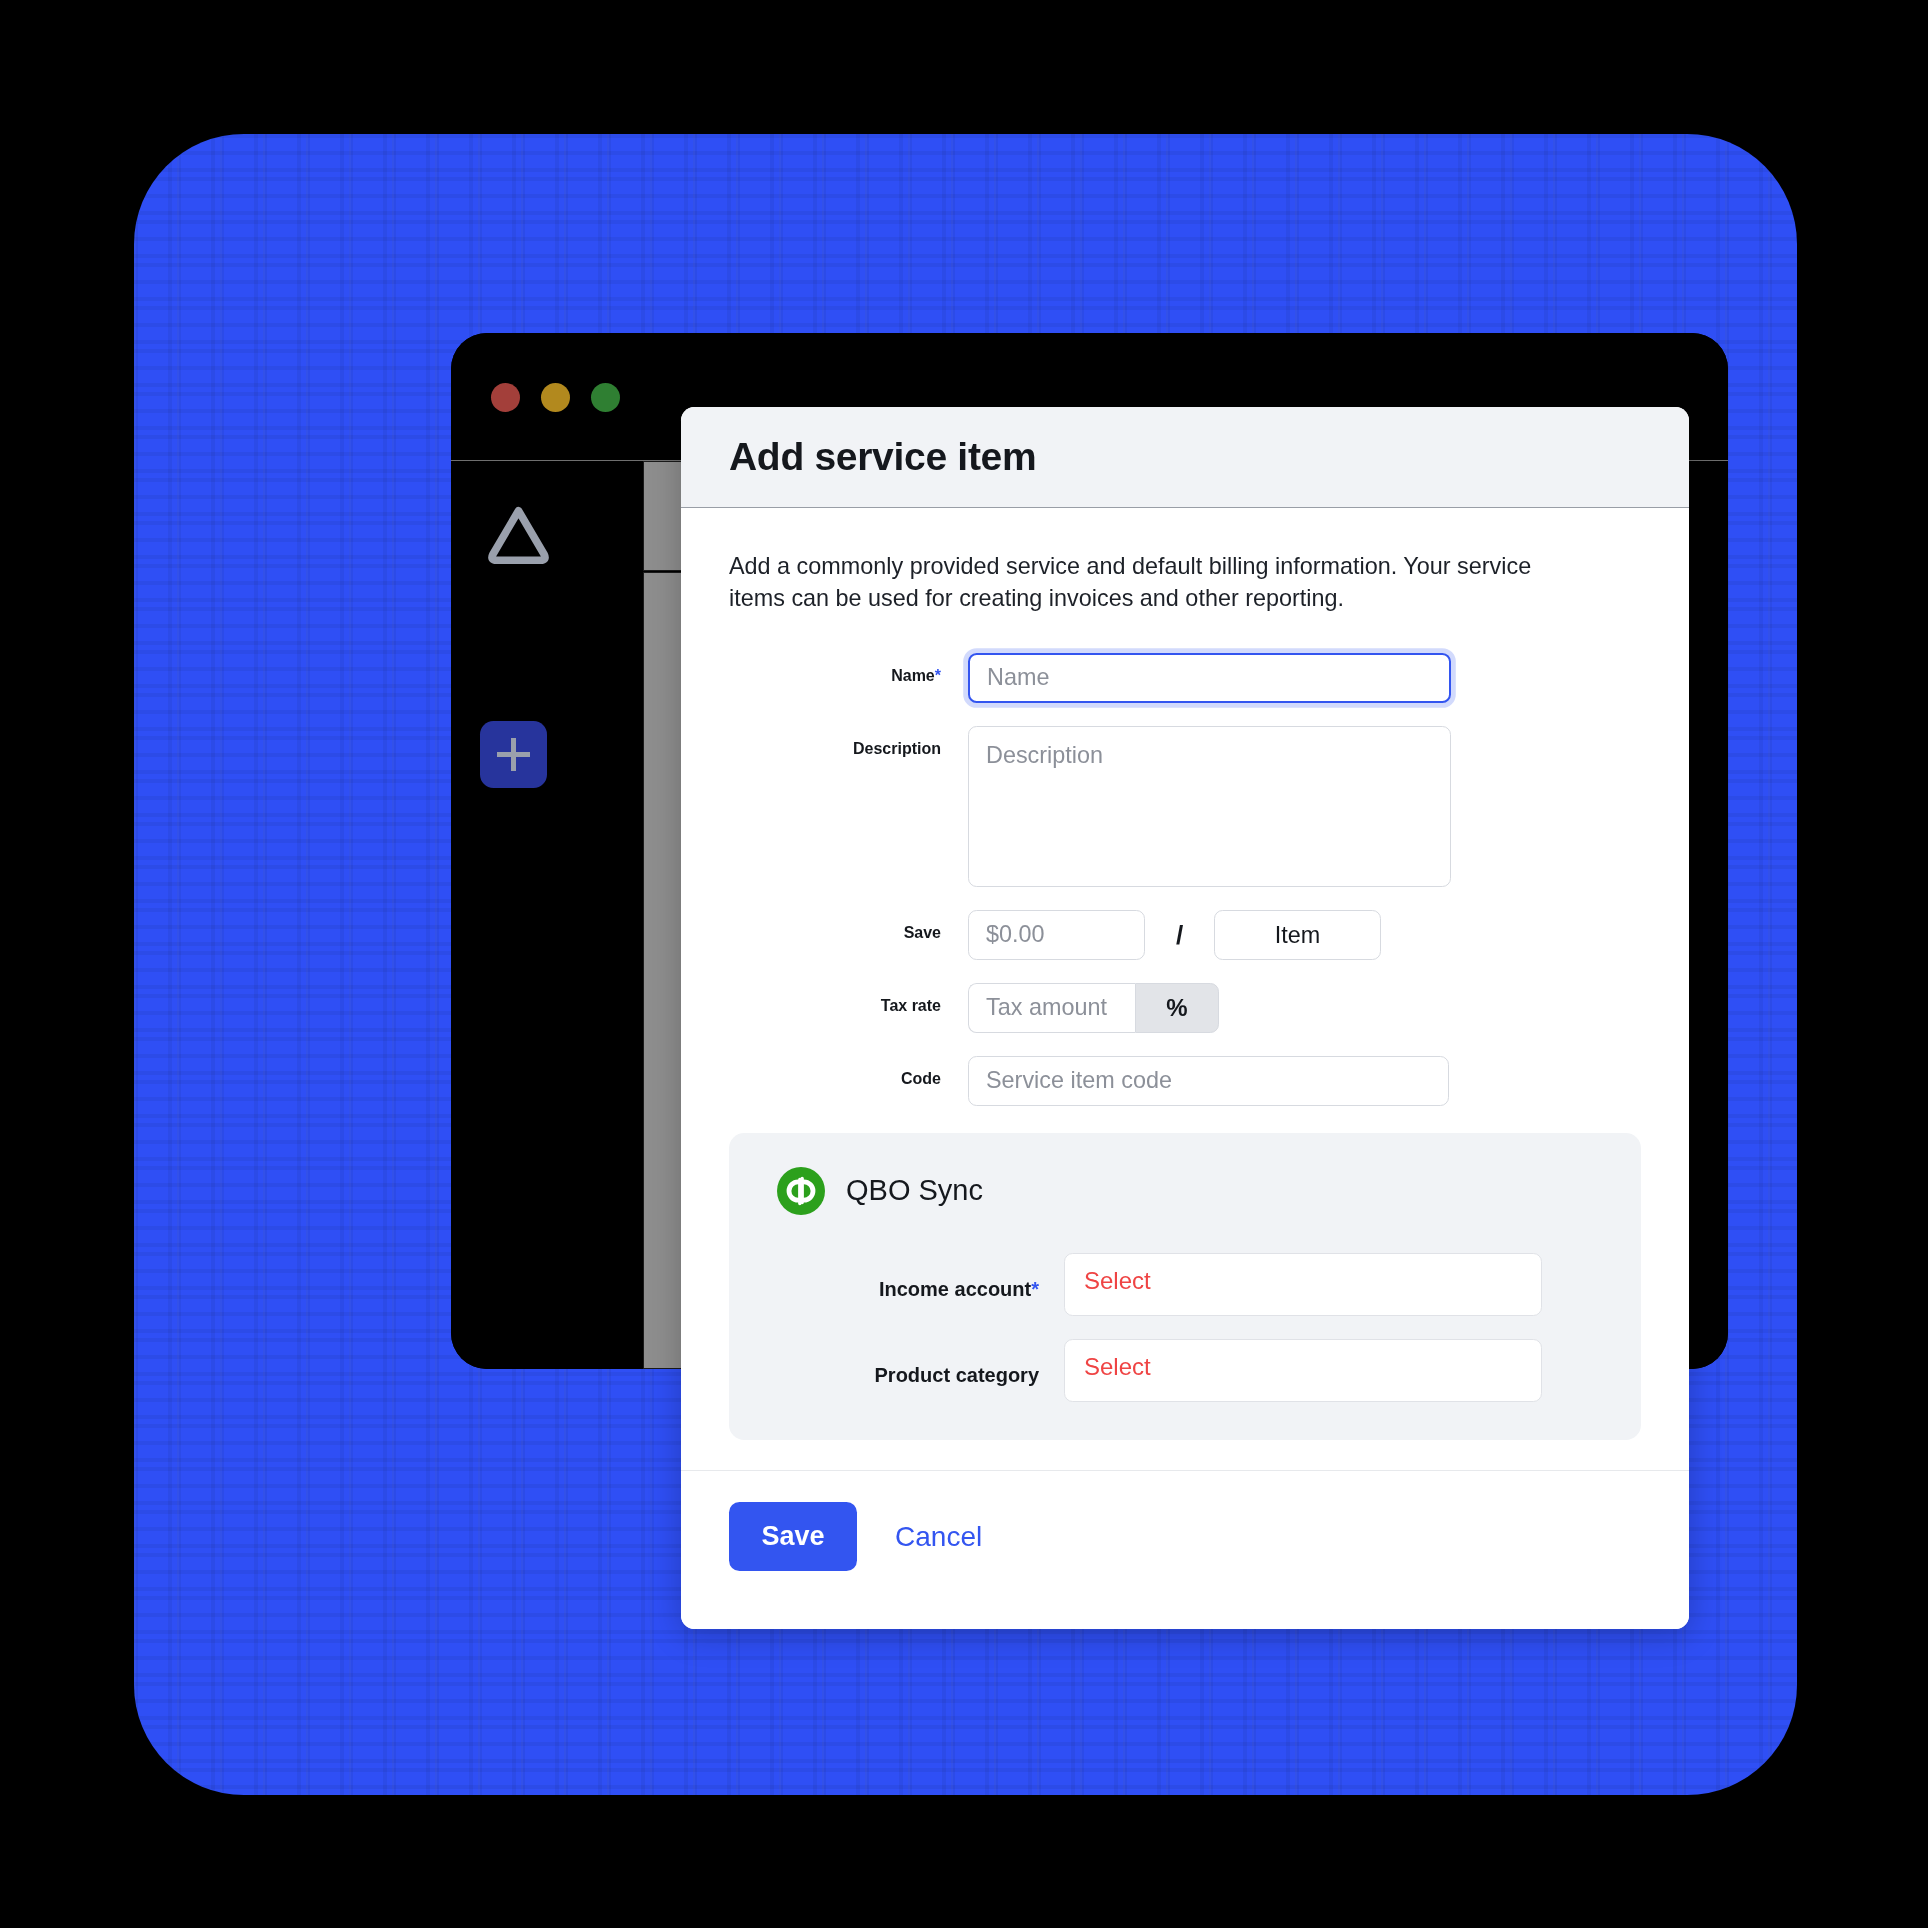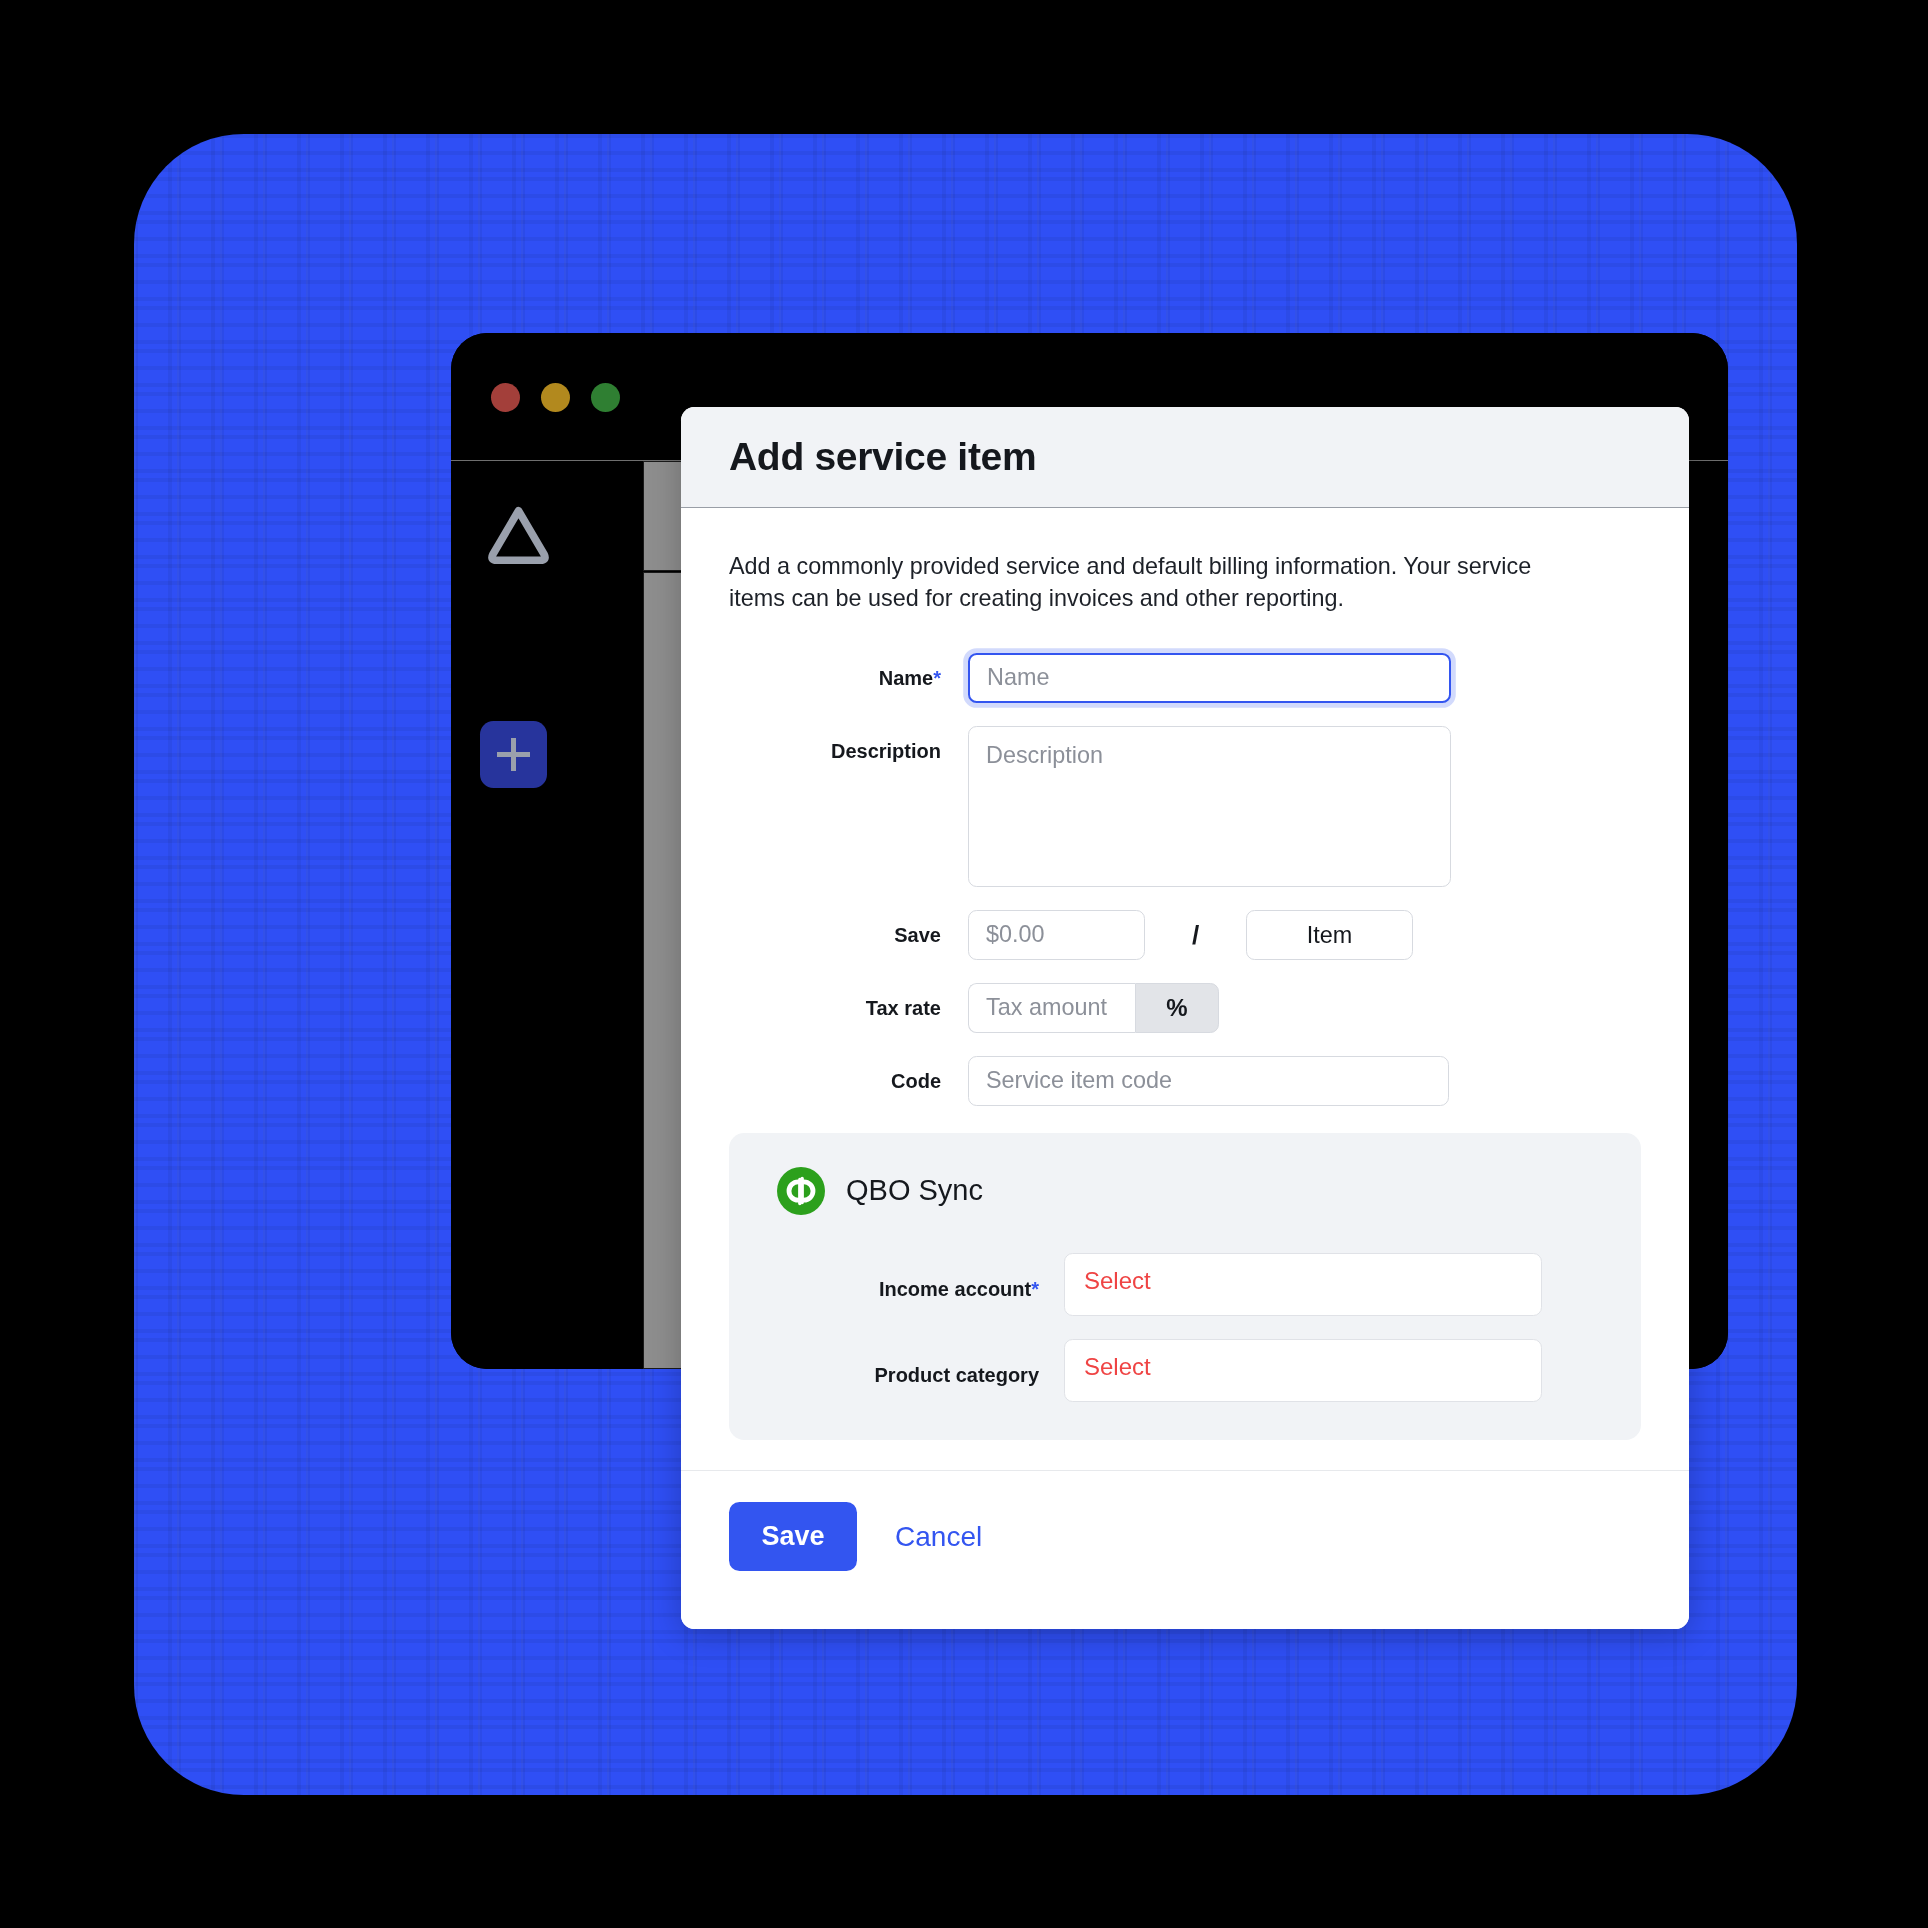--- a/index.html
+++ b/index.html
@@ -205,21 +205,21 @@
   .form-row {
     display: flex;
     align-items: flex-start;
     margin-bottom: 23px;
   }
   .form-label {
     width: 239px;
     flex: 0 0 239px;
     text-align: right;
     padding-right: 27px;
-    font-size: 20px;
+    font-size: 16px;
     font-weight: bold;
     color: #15181d;
     line-height: 1;
     padding-top: 15.3px;
     white-space: nowrap;
   }
   .req-star { color: #3355f0; font-weight: bold; }
 
   .field {
     border: 1.4px solid #d7dae0;
@@ -243,21 +243,21 @@
   }
   #desc-field {
     width: 483px;
     height: 161px;
     line-height: 1.35;
     padding: 13.4px 17px;
     resize: none;
     border-radius: 8.6px;
   }
 
-  .rate-row-inner { display: flex; align-items: flex-start; gap: 16px; }
+  .rate-row-inner { display: flex; align-items: flex-start; gap: 0; }
   #rate-field { width: 177px; }
   .slash {
     width: 69px;
     text-align: center;
     font-size: 26px;
     font-weight: bold;
     color: #15181d;
     line-height: 50px;
   }
   #unit-field { width: 167px; text-align: center; }

